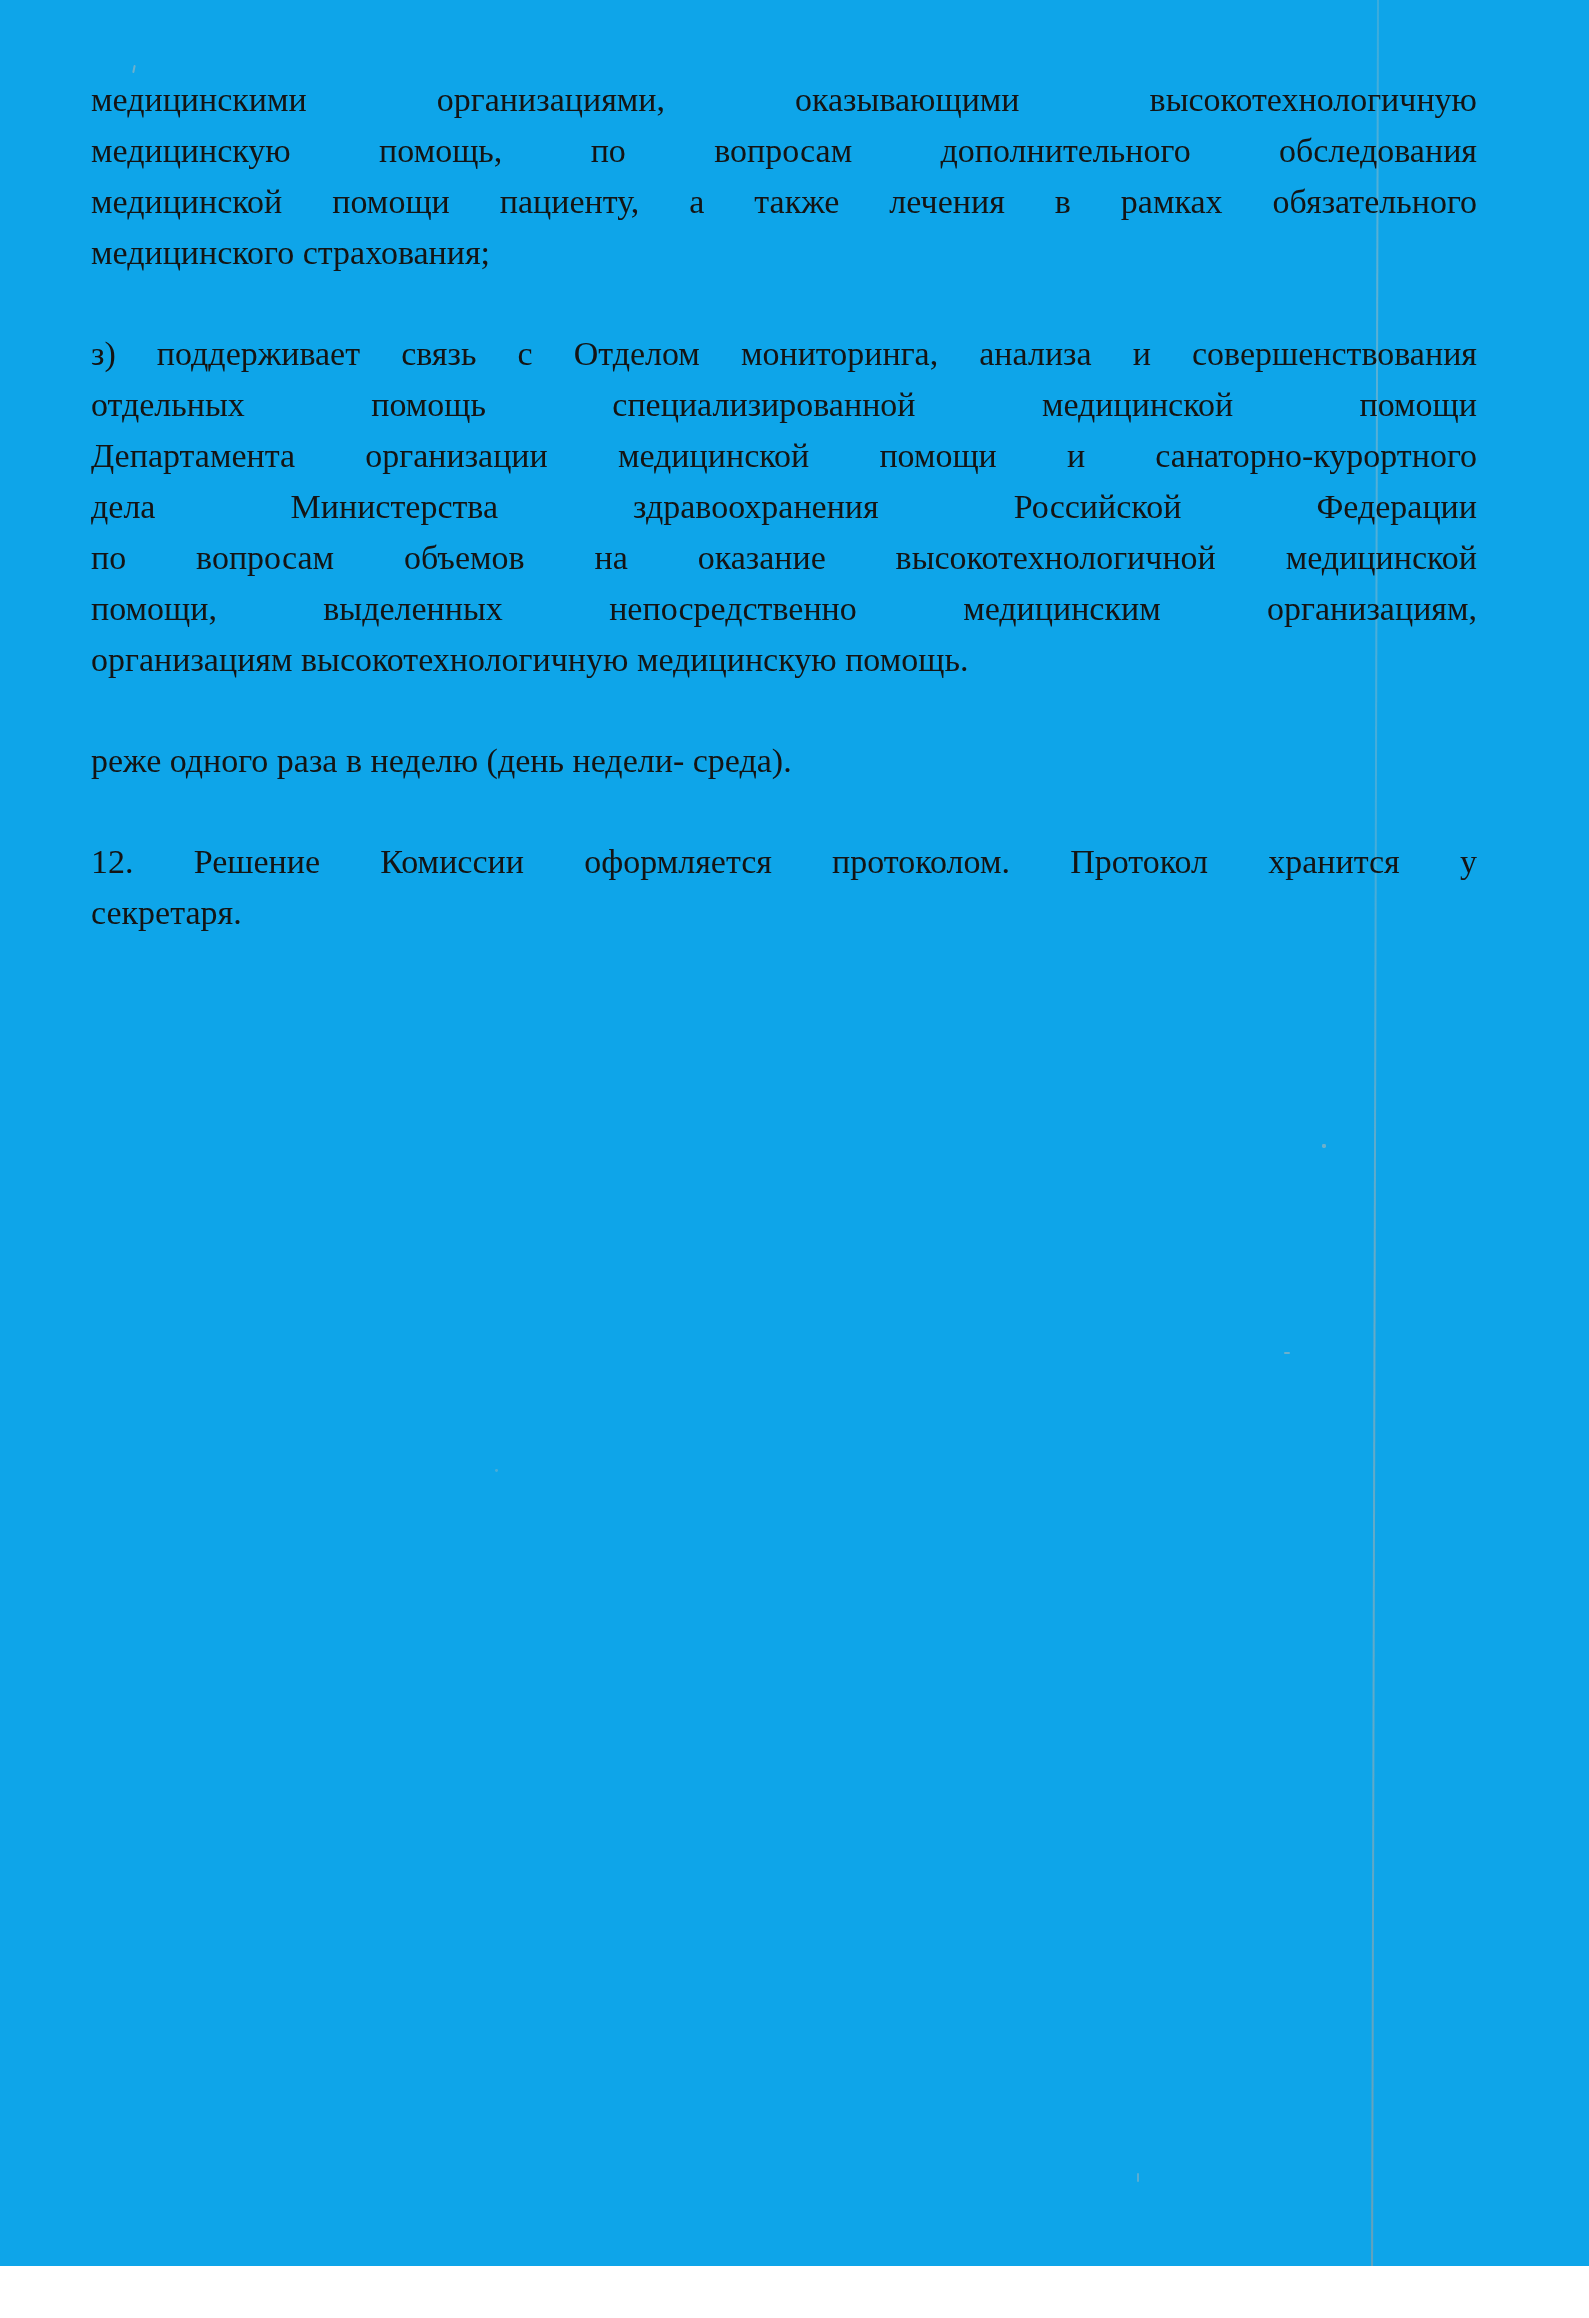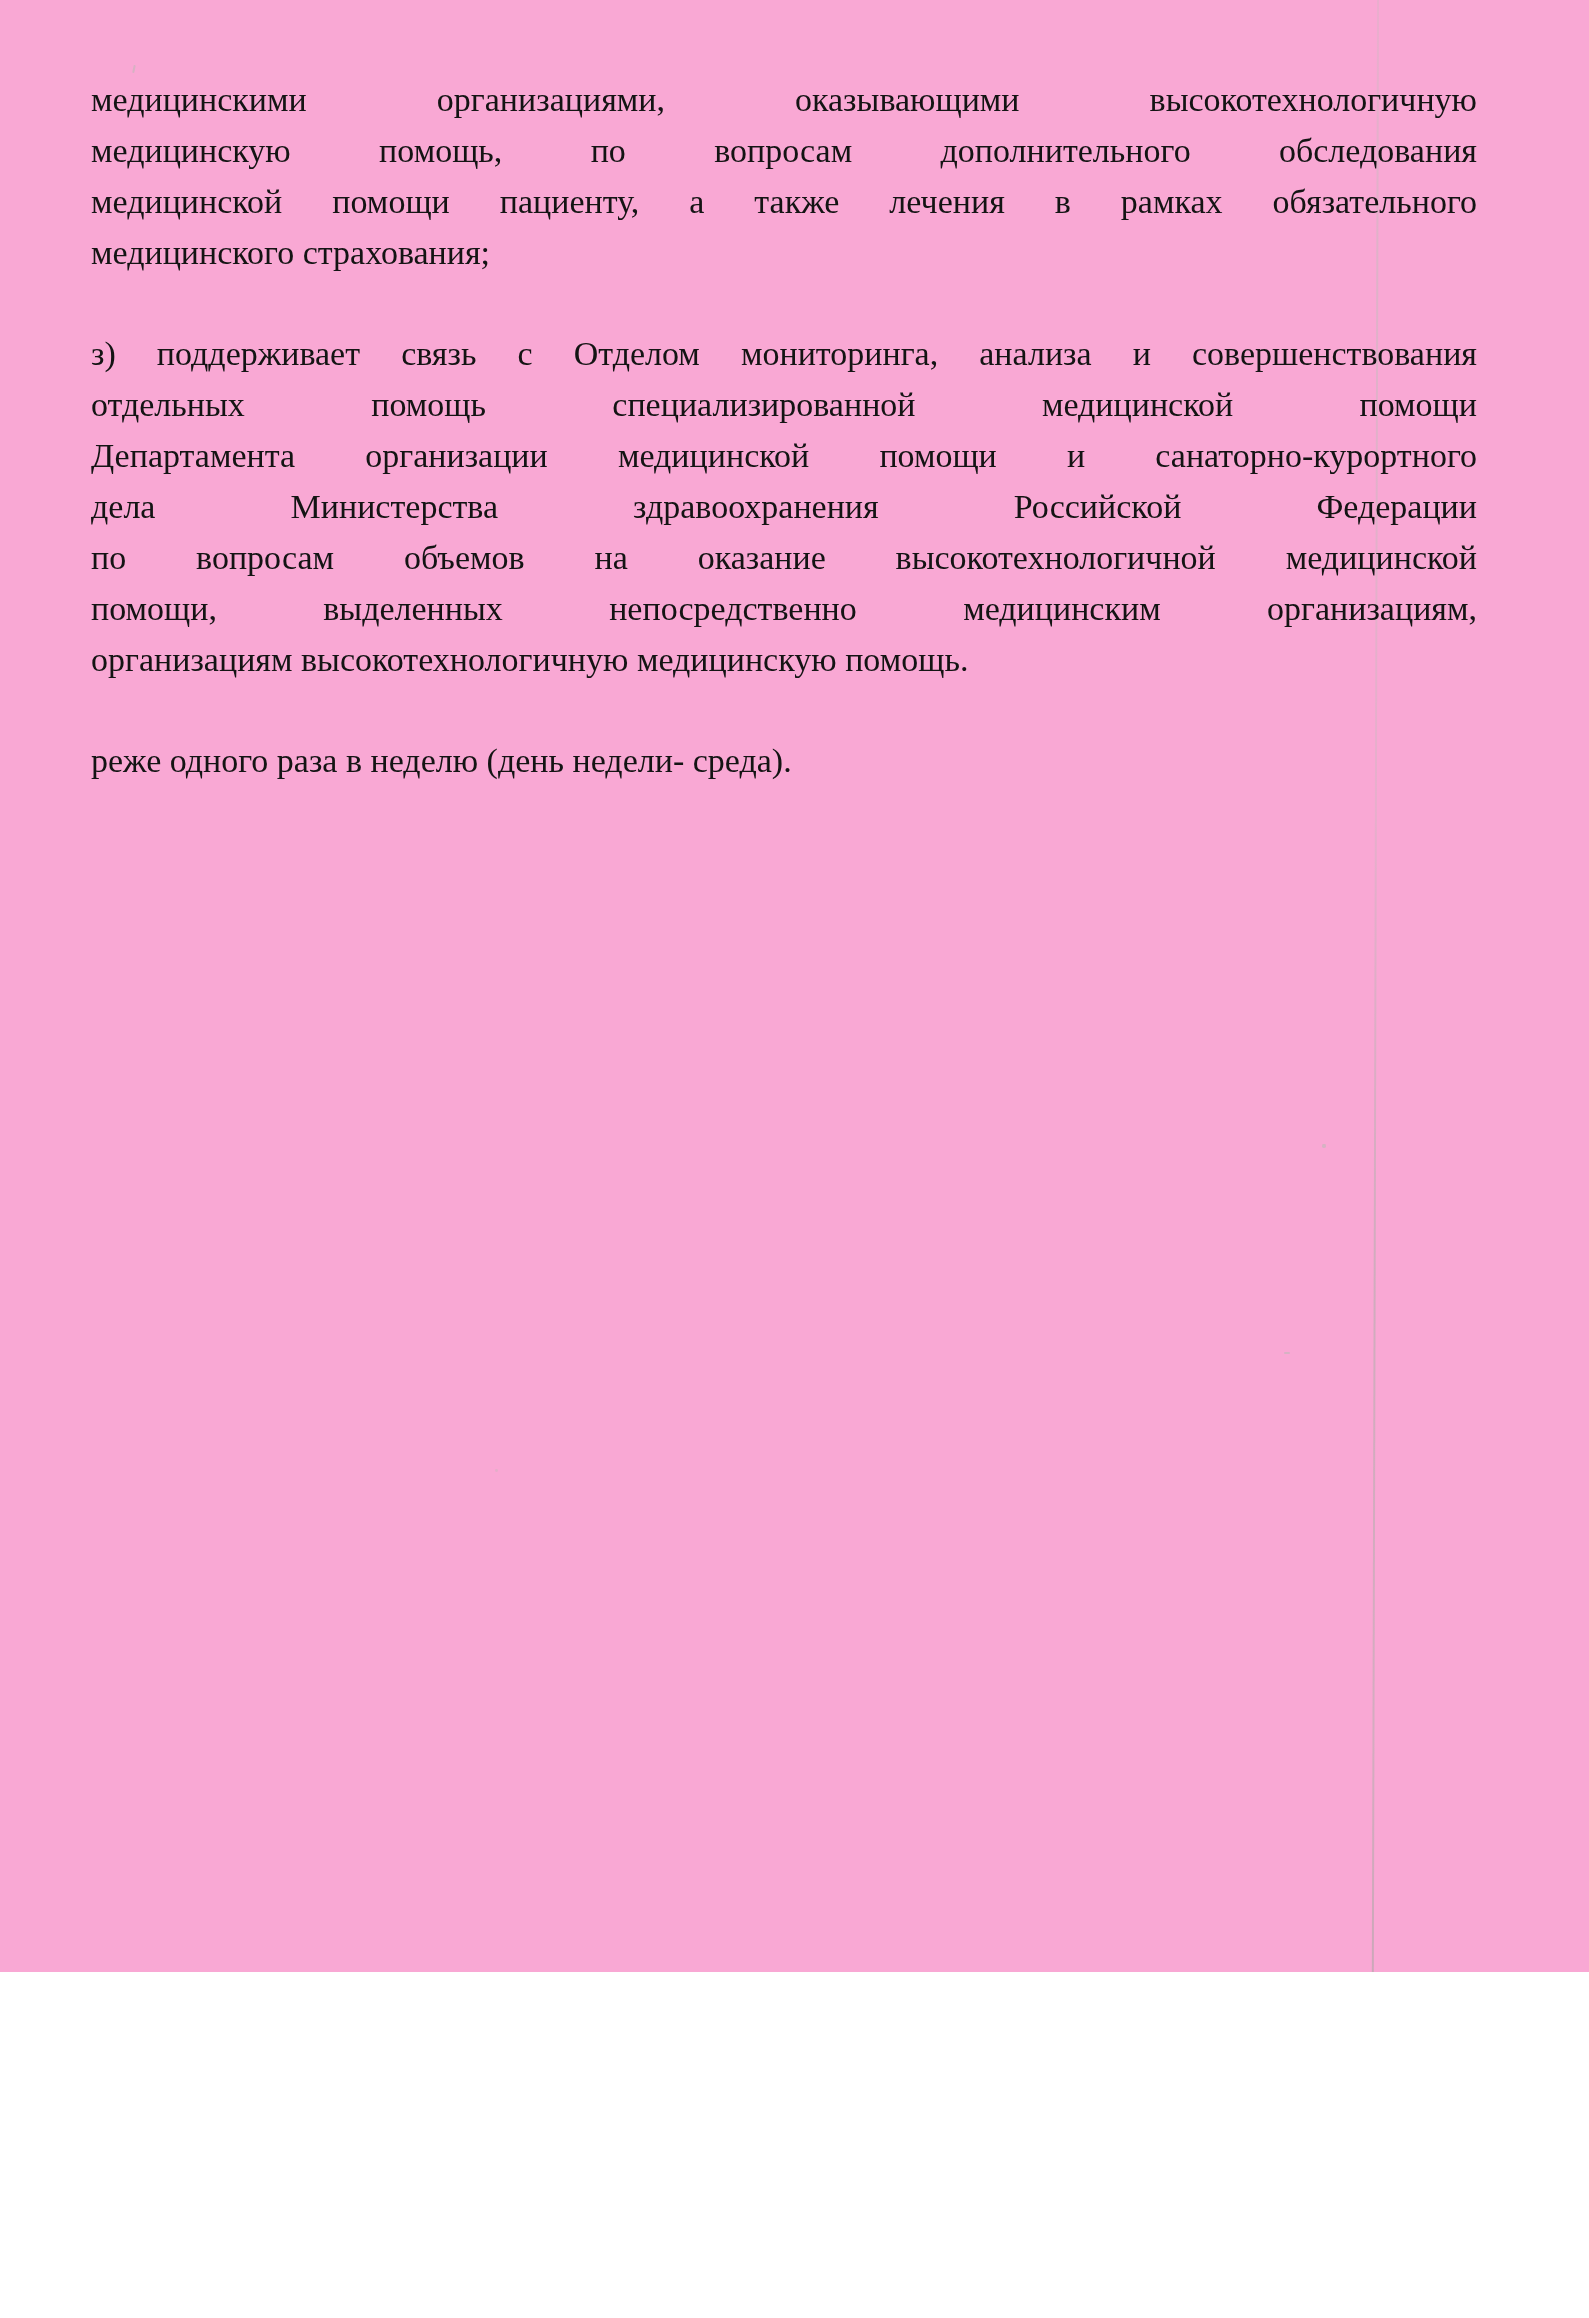--- a/index.html
+++ b/index.html
@@ -3,22 +3,22 @@
 <meta charset="utf-8">
 <style>
   html, body {
     margin: 0;
     padding: 0;
     background: #ffffff;
   }
   .page {
     position: relative;
     width: 1590px;
-    height: 1972px;
-    background: #f9a8d4;
+    height: 2266px;
+    background: #0ea5e9;
     overflow: hidden;
     font-family: "Liberation Serif", "DejaVu Serif", serif;
     color: #141414;
   }
   .text-block {
     position: absolute;
     left: 91px;
     top: 74px;
     width: 1386px;
   }
@@ -102,16 +102,20 @@
       <span class="line">дела Министерства здравоохранения Российской Федерации</span>
       <span class="line">по вопросам объемов на оказание высокотехнологичной медицинской</span>
       <span class="line">помощи, выделенных непосредственно медицинским организациям,</span>
       <span class="line last">организациям высокотехнологичную медицинскую помощь.</span>
     </p>
 
     <p class="para">
       <span class="line last">реже одного раза в неделю (день недели- среда).</span>
     </p>
 
+    <p class="para">
+      <span class="line">12. Решение Комиссии оформляется протоколом. Протокол хранится у</span>
+      <span class="line last">секретаря.</span>
+    </p>
 
   </div>
 </div>
 
 
 </body></html>

